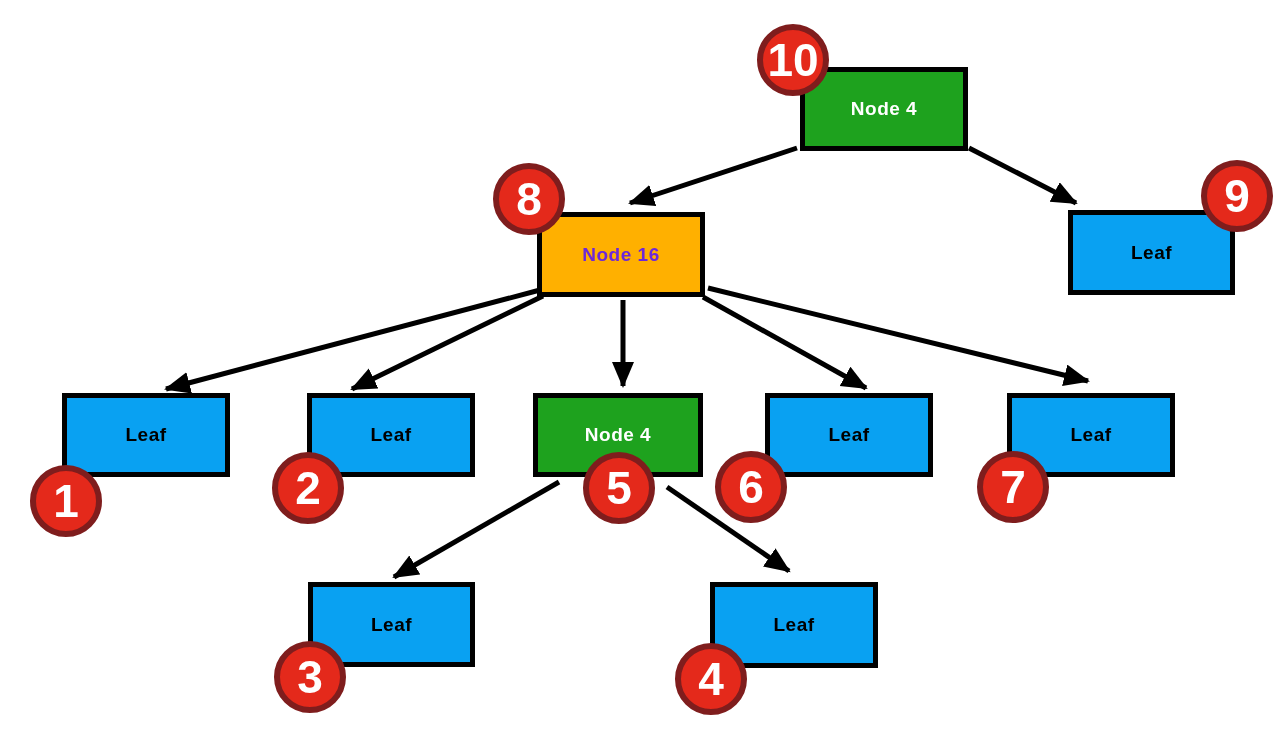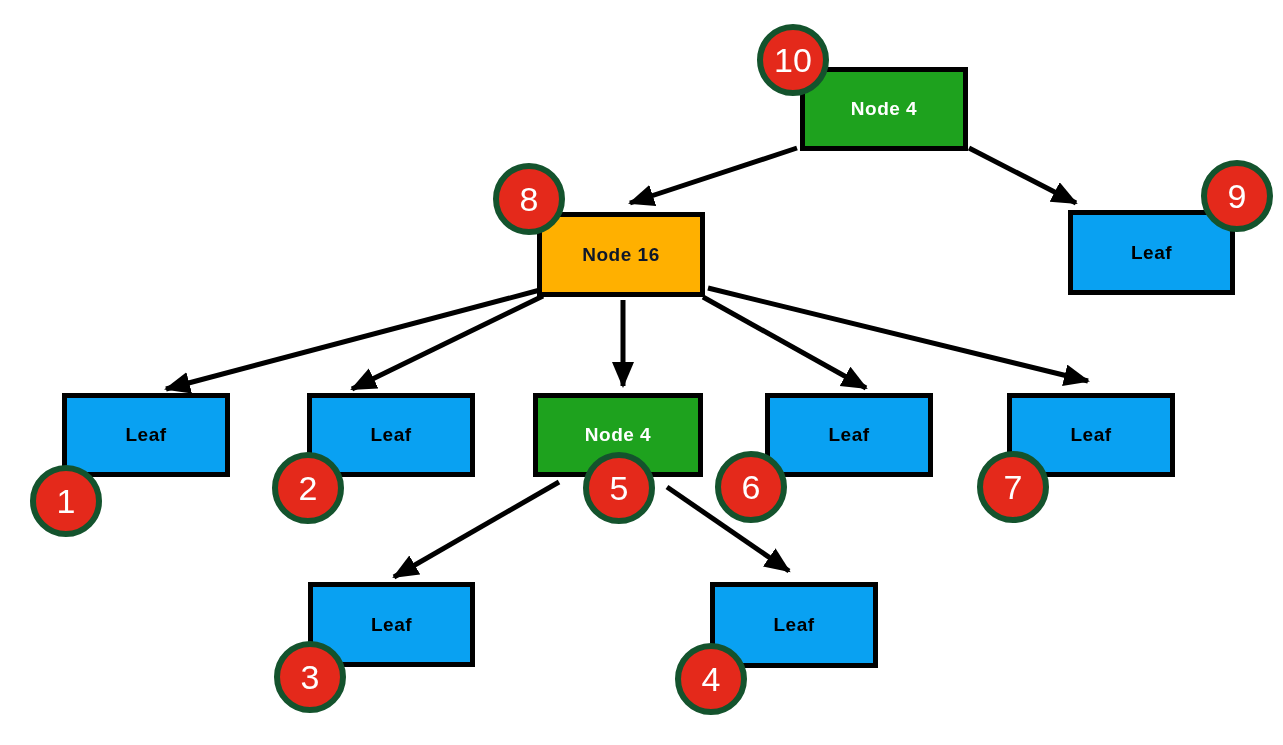--- a/index.html
+++ b/index.html
@@ -29,27 +29,27 @@
     align-items: center;
     justify-content: center;
     font-weight: bold;
     font-size: 19px;
     letter-spacing: 0.5px;
     z-index: 2;
   }
   .badge {
     position: absolute;
     box-sizing: border-box;
-    border: 6px solid #14532d;
+    border: 6px solid #7f1d1d;
     border-radius: 50%;
     display: flex;
     align-items: center;
     justify-content: center;
-    font-weight: normal;
-    font-size: 34px;
+    font-weight: bold;
+    font-size: 46px;
     z-index: 3;
   }
 </style>
 </head>
 <body>
 
 <div class="canvas">
   <svg class="edges-layer" width="1283" height="745" viewBox="0 0 1283 745" xmlns="http://www.w3.org/2000/svg">
     <defs>
       <marker id="arrowhead" markerUnits="userSpaceOnUse" markerWidth="30" markerHeight="26" refX="24" refY="11" orient="auto">
@@ -66,21 +66,21 @@
         <line x1="708" y1="288" x2="1088" y2="381" stroke="#000000" stroke-width="5" marker-end="url(#arrowhead)"></line>
         <line x1="559" y1="482" x2="394" y2="577" stroke="#000000" stroke-width="5" marker-end="url(#arrowhead)"></line>
         <line x1="667" y1="487" x2="789" y2="571" stroke="#000000" stroke-width="5" marker-end="url(#arrowhead)"></line>
       </g>
   </svg>
   <div id="nodes-layer">
       <div class="node" style="left: 800px; top: 67px; width: 168px; height: 84px; background: rgb(30, 162, 30); color: rgb(255, 255, 255);">
         <span>Node 4</span>
       </div>
       <div class="badge" style="left: 757px; top: 24px; width: 72px; height: 72px; background: rgb(228, 41, 27); color: rgb(255, 255, 255);">10</div>
-      <div class="node" style="left: 537px; top: 212px; width: 168px; height: 85px; background: rgb(255, 176, 0); color: #0f172a;">
+      <div class="node" style="left: 537px; top: 212px; width: 168px; height: 85px; background: rgb(255, 176, 0); color: #6d28d9;">
         <span>Node 16</span>
       </div>
       <div class="badge" style="left: 493px; top: 163px; width: 72px; height: 72px; background: rgb(228, 41, 27); color: rgb(255, 255, 255);">8</div>
       <div class="node" style="left: 1068px; top: 210px; width: 167px; height: 85px; background: rgb(9, 161, 242); color: rgb(0, 0, 0);">
         <span>Leaf</span>
       </div>
       <div class="badge" style="left: 1201px; top: 160px; width: 72px; height: 72px; background: rgb(228, 41, 27); color: rgb(255, 255, 255);">9</div>
       <div class="node" style="left: 62px; top: 393px; width: 168px; height: 84px; background: rgb(9, 161, 242); color: rgb(0, 0, 0);">
         <span>Leaf</span>
       </div>

